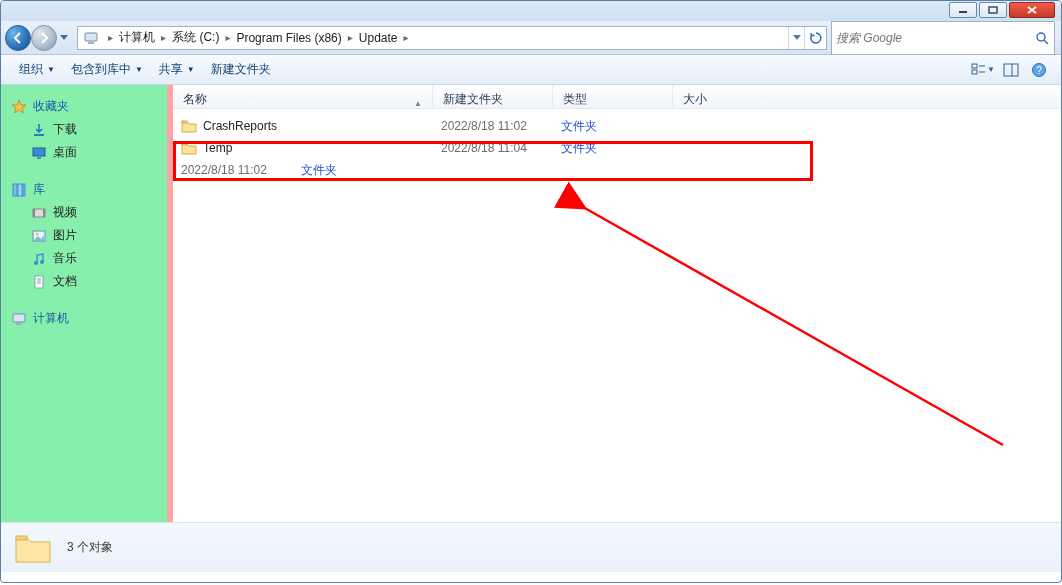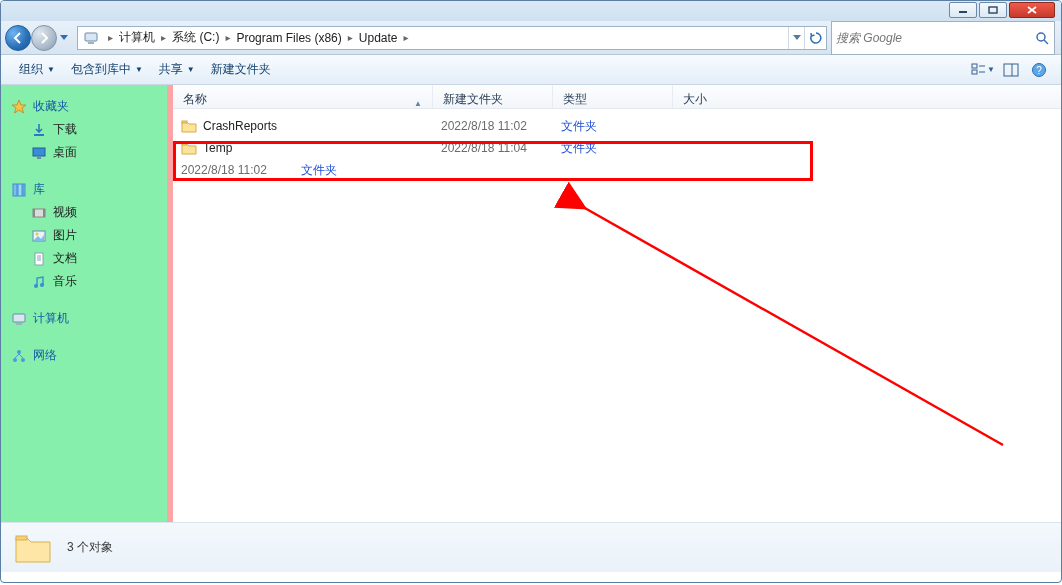--- a/index.html
+++ b/index.html
@@ -268,65 +268,52 @@
                 <rect x="1" y="2" width="12" height="10" fill="#e8f3fb" stroke="#6b8aab"></rect>
                 <circle cx="5" cy="5" r="1.5" fill="#f2c24a"></circle>
                 <path d="M2 11 L6 7 L9 10 L12 6 L12 12 L2 12 Z" fill="#7fbce8"></path>
               </svg>
             </span>
           <span>图片</span>
         </div>
         <div class="sbitem">
           <span class="sbicon">
               <svg width="14" height="14">
+                <path d="M5 11 V3 L11 2 V10" fill="none" stroke="#3a8cd6" stroke-width="1.4"></path>
+                <circle cx="4" cy="11" r="2" fill="#3a8cd6"></circle>
+                <circle cx="10" cy="10" r="2" fill="#3a8cd6"></circle>
+              </svg>
+            </span>
+          <span>音乐</span>
+        </div>
+        <div class="sbitem">
+          <span class="sbicon">
+              <svg width="14" height="14">
                 <rect x="3" y="1" width="8" height="12" fill="#fff" stroke="#8ca0b3"></rect>
                 <line x1="5" y1="4" x2="9" y2="4" stroke="#8ca0b3"></line>
                 <line x1="5" y1="6" x2="9" y2="6" stroke="#8ca0b3"></line>
                 <line x1="5" y1="8" x2="9" y2="8" stroke="#8ca0b3"></line>
               </svg>
             </span>
           <span>文档</span>
         </div>
-        <div class="sbitem">
-          <span class="sbicon">
-              <svg width="14" height="14">
-                <path d="M5 11 V3 L11 2 V10" fill="none" stroke="#3a8cd6" stroke-width="1.4"></path>
-                <circle cx="4" cy="11" r="2" fill="#3a8cd6"></circle>
-                <circle cx="10" cy="10" r="2" fill="#3a8cd6"></circle>
-              </svg>
-            </span>
-          <span>音乐</span>
-        </div>
       </div>
 
       <div class="sbgroup">
         <div class="sbhead">
           <span class="sbicon">
               <svg width="16" height="16">
                 <rect x="2" y="3" width="12" height="8" rx="1" fill="#d9e6f2" stroke="#6b8aab"></rect>
                 <rect x="5" y="12" width="6" height="2" fill="#9fb2c4"></rect>
               </svg>
             </span>
           <span>计算机</span>
         </div>
       </div>
 
-      <div class="sbgroup">
-        <div class="sbhead">
-          <span class="sbicon">
-              <svg width="16" height="16">
-                <circle cx="4" cy="12" r="2" fill="#4b9bd8"></circle>
-                <circle cx="12" cy="12" r="2" fill="#4b9bd8"></circle>
-                <circle cx="8" cy="4" r="2" fill="#4b9bd8"></circle>
-                <path d="M8 6 L4 10 M8 6 L12 10" stroke="#4b9bd8"></path>
-              </svg>
-            </span>
-          <span>网络</span>
-        </div>
-      </div>
     </div>
 
     <div class="content">
       <div class="cols">
         <div class="col name">
           <span>名称</span>
           <span class="sortglyph">▲</span>
         </div>
         <div class="col date">
           <span>新建文件夹</span>

